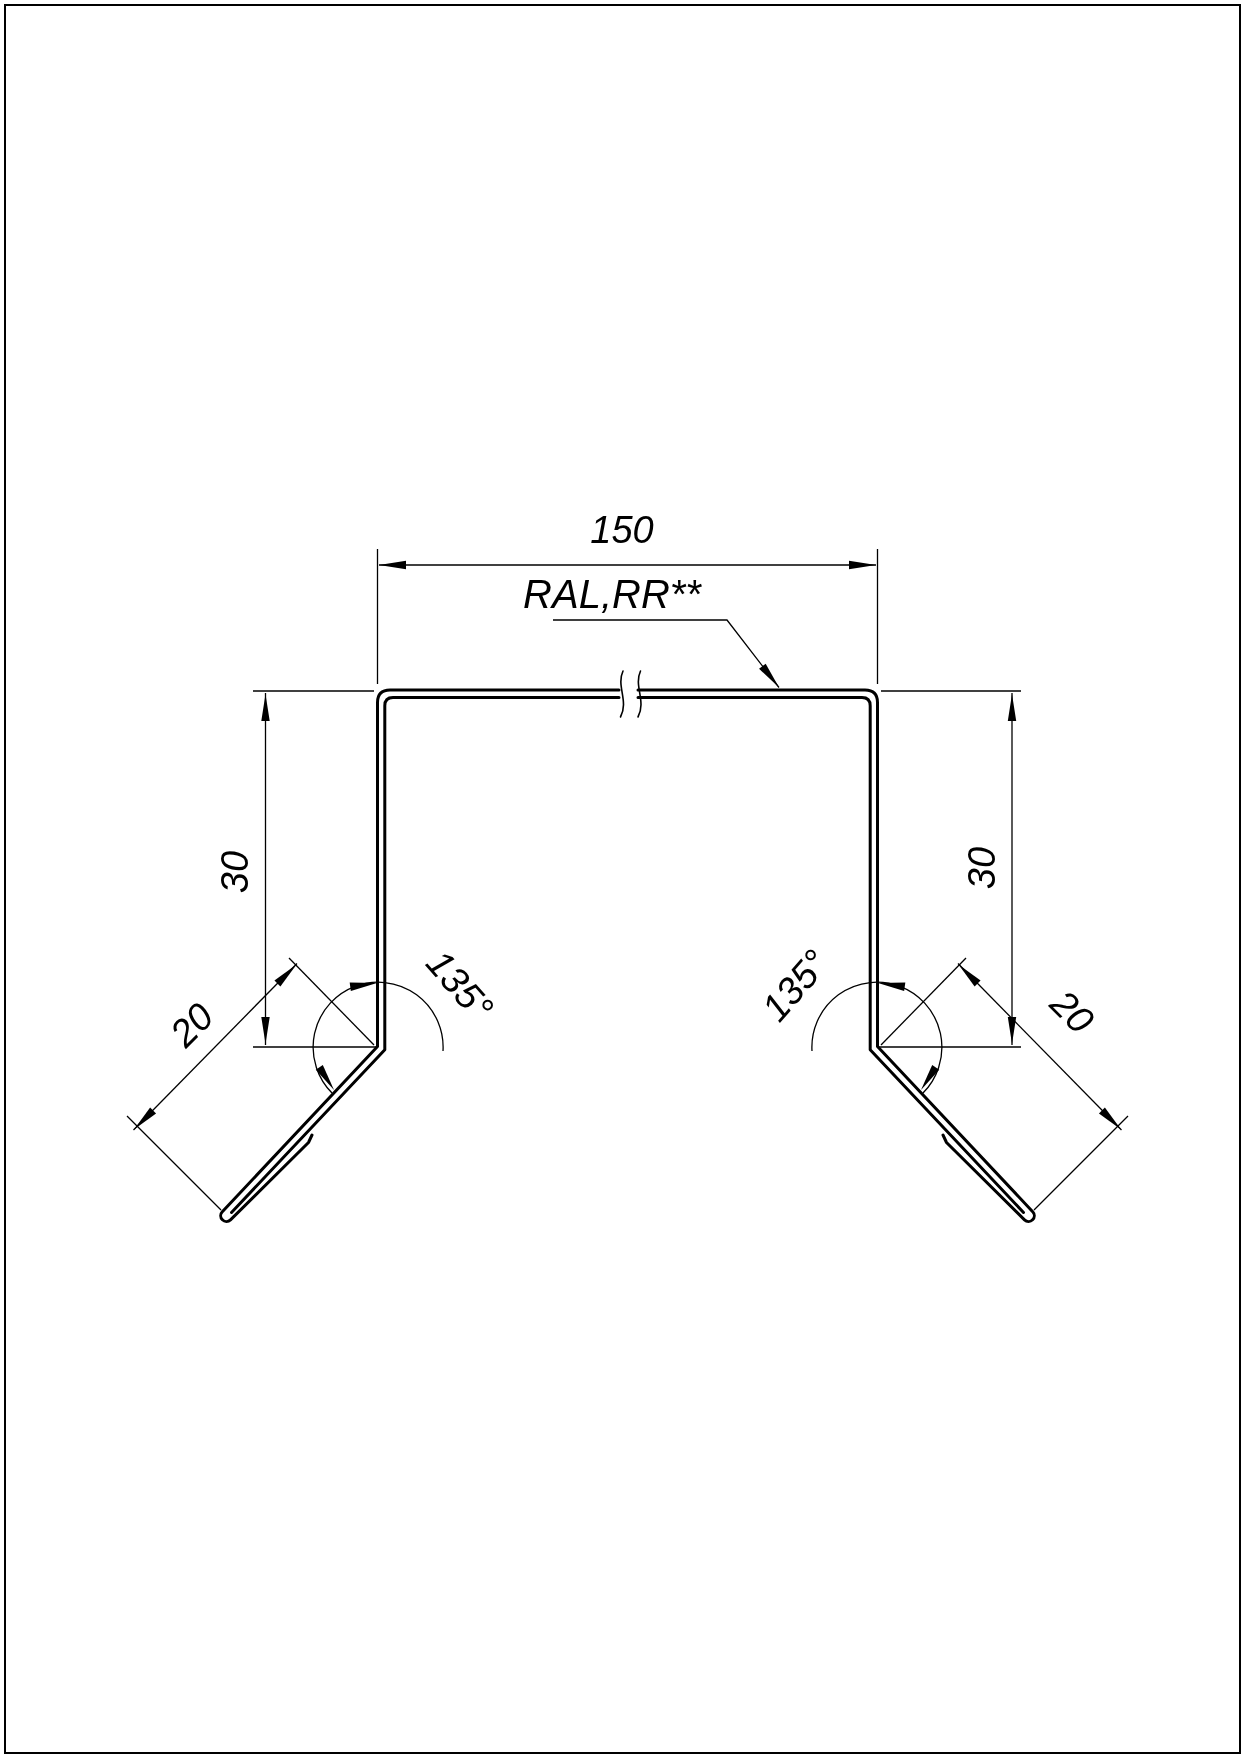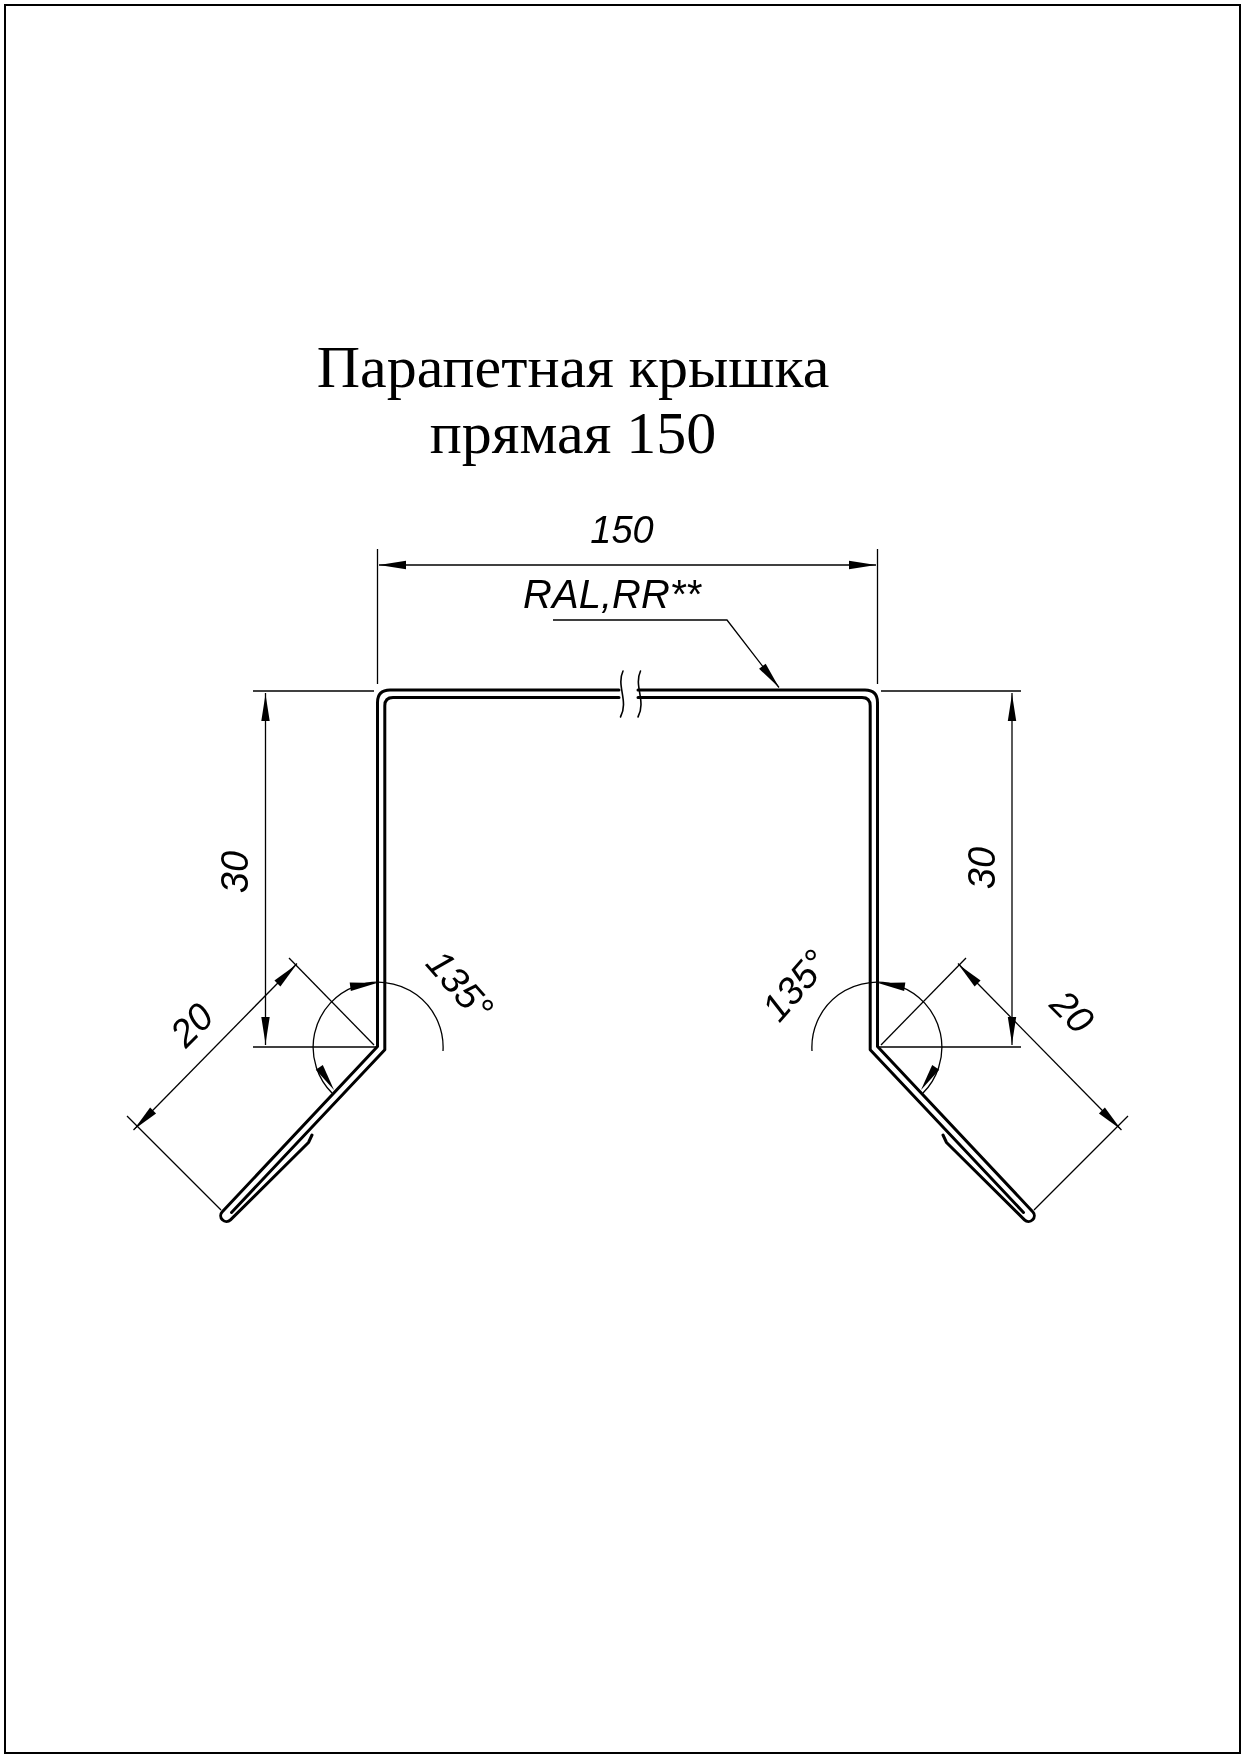--- a/index.html
+++ b/index.html
@@ -42,21 +42,21 @@
     font-size:40px;
     fill:#000;
   }
 </style>
 </head>
 <body>
 
 <div id="page">
   <div id="frame"></div>
 
-  <div id="title"><span>Парапетная крышка</span><br><span>прямая 150</span></div>
+  <div id="title"><br></div>
 
   <svg width="1245" height="1758" viewBox="0 0 1245 1758">
 
     <path class="contour" d="M 619,690 L 390,690 Q 377.5,690 377.5,702.5
              L 377.5,1046.5 L 222.3,1211.7
              A 5.8,5.8 0 0 0 230.5,1219.9
              L 308.5,1142.5 L 312,1135"></path>
 
     <path class="contour" d="M 619,697.5 L 393,697.5 Q 384.8,697.5 384.8,705.8
              L 384.8,1049.7 L 231.5,1212.5"></path>

